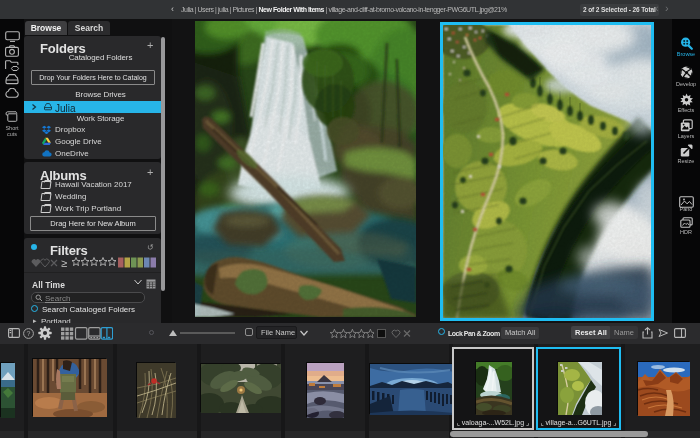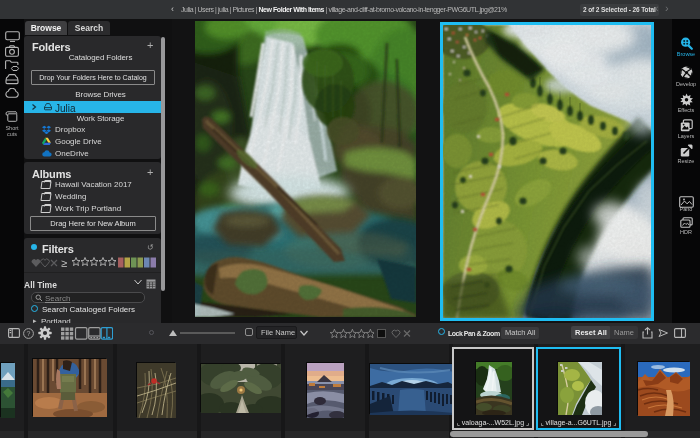--- a/index.html
+++ b/index.html
@@ -17,21 +17,21 @@
   .navchev { top:2px; color:#6f7173; font-size:11px; }
   
   #lrail { left:0; top:19px; width:24px; height:305px; background:#070708; }
   #rrail { left:672px; top:19px; width:28px; height:305px; background:#060607; }
   .railtxt { width:28px; text-align:center; font-size:5.5px; color:#b9b9b9; }
   
   #lpanel { left:24px; top:19px; width:148px; height:305px; background:#101011; }
   .tab { top:21px; height:14px; border-radius:3px 3px 0 0; font-size:8.5px; font-weight:bold;
      text-align:center; line-height:14px; }
   .section { left:0px; width:137px; background:#29292b; border-radius:3px; }
-  .sechead { font-size:11px; font-weight:bold; color:#e2e2e2; letter-spacing:-0.2px; }
+  .sechead { font-size:13px; font-weight:bold; color:#e2e2e2; letter-spacing:-0.2px;margin-left:8px; }
   .plus { color:#b0b0b0; font-size:11px; font-weight:normal; }
   .subhead { width:153px; text-align:center; font-size:8px; font-weight:normal; color:#dcdcdc; letter-spacing:-0.1px; }
   .rowtxt { font-size:8px; color:#d8d8d8; }
   .albicon { width:9px; height:8px; }
   .albicon:before { content:""; position:absolute; left:0; top:1px; width:8px; height:6px;
      border:1px solid #d0d0d0; border-radius:1px; transform:skewX(-8deg); background:#29292b; }
   .albicon:after { content:""; position:absolute; left:3px; top:0px; width:5px; height:2px;
      border:1px solid #d0d0d0; border-bottom:none; border-radius:1px 1px 0 0; transform:skewX(-20deg); }
   .dashbtn { border:1px solid #8a8a8a; border-radius:1px; text-align:center; color:#e0e0e0; }
   
@@ -238,21 +238,21 @@
       </g>
       <rect x="87" y="1.5" width="5.5" height="10" fill="#a65f5f"></rect>
       <rect x="93.5" y="1.5" width="5.5" height="10" fill="#b5a547"></rect>
       <rect x="100" y="1.5" width="5.5" height="10" fill="#6e9355"></rect>
       <rect x="106.5" y="1.5" width="5.5" height="10" fill="#8a9a50"></rect>
       <rect x="113" y="1.5" width="5.5" height="10" fill="#6c86b2"></rect>
       <rect x="119.5" y="1.5" width="5.5" height="10" fill="#8b7cab"></rect>
     </svg>
     </div>
   <div class="abs" style="left:24px;top:272px;width:137px;height:1px;background:#202021;"></div>
-  <div class="abs" style="left:24px;top:280px;font-size:8.5px;font-weight:bold;color:#dcdcdc;">All Time</div>
+  <div class="abs" style="left:32px;top:280px;font-size:8.5px;font-weight:bold;color:#dcdcdc;">All Time</div>
   <div class="abs" style="left:133px;top:277px;">
       <svg width="10" height="10" viewBox="0 0 10 10">
         <path d="M1.5 3 L5 7 L8.5 3" stroke="#cccccc" fill="none"></path>
       </svg>
     </div>
   <div class="abs" style="left:146px;top:279px;">
       <svg width="10" height="10" viewBox="0 0 10 10">
         <rect x="0.5" y="0.5" width="9" height="9" fill="#9a9a9c"></rect>
         <path d="M0.5 3 h9 M3.5 3 v6.5 M6.5 3 v6.5 M0.5 5.2 h9 M0.5 7.4 h9" stroke="#3a3a3a" stroke-width="0.7"></path>
       </svg>

